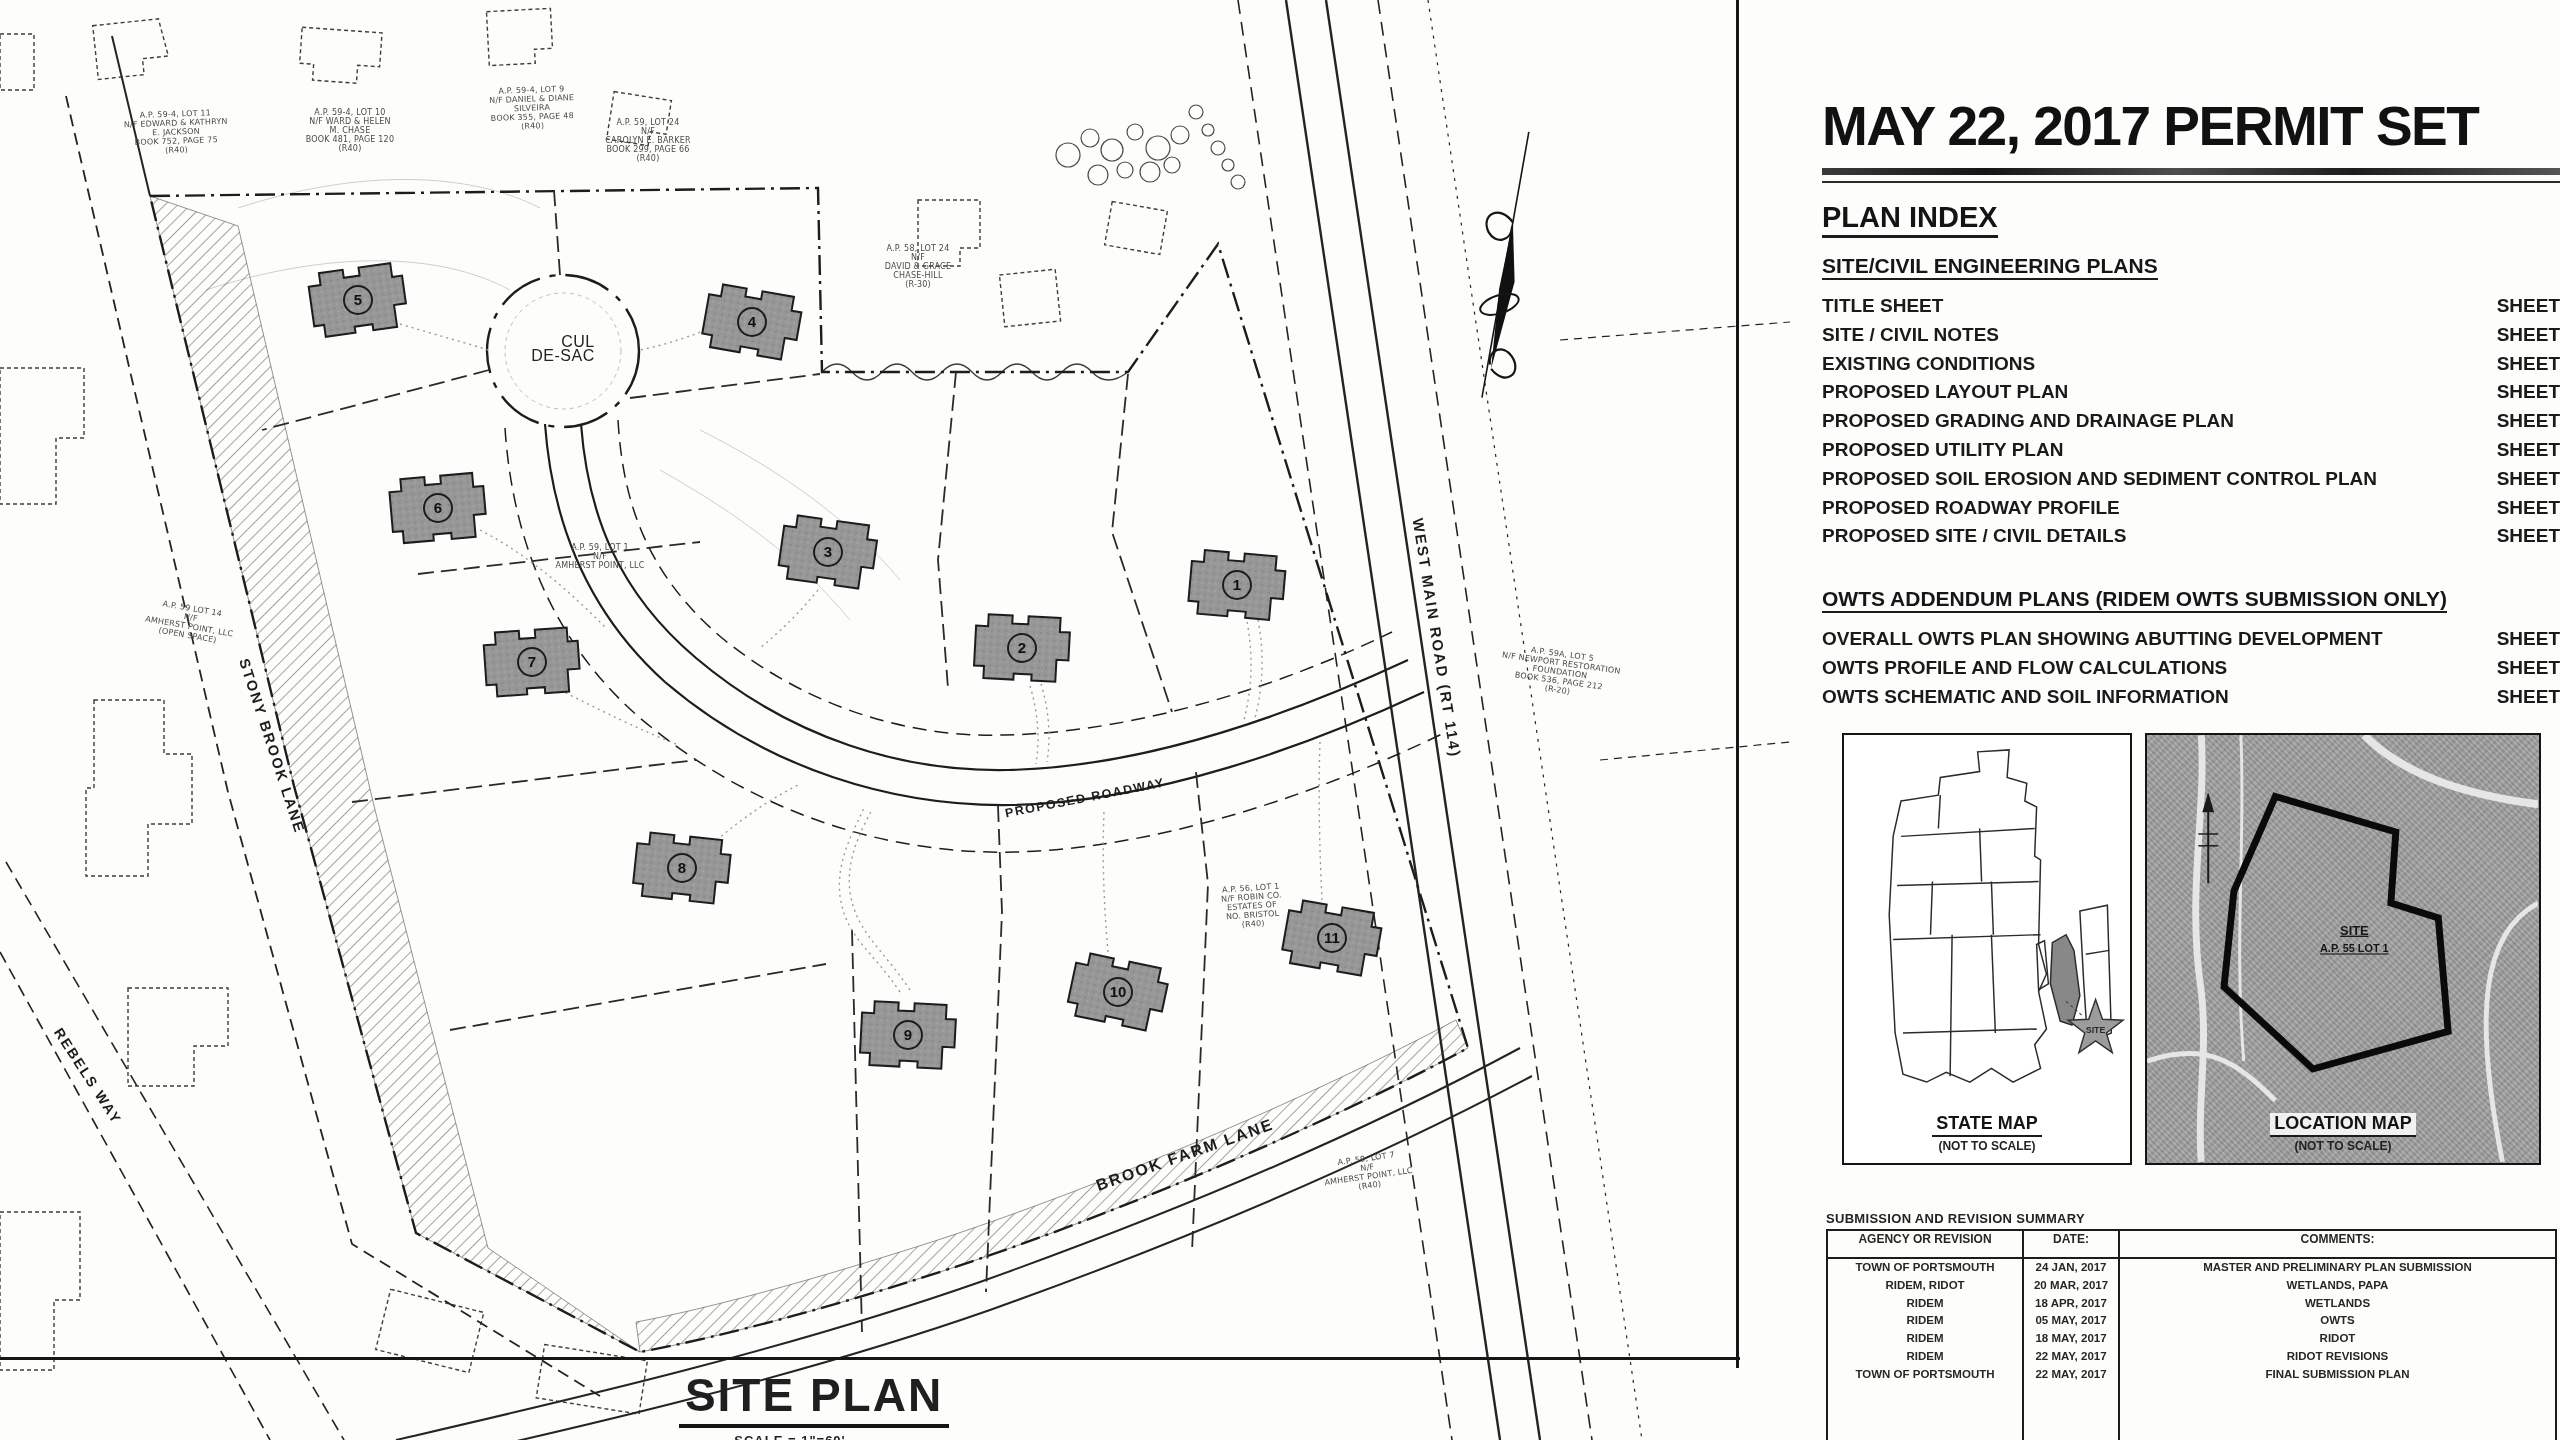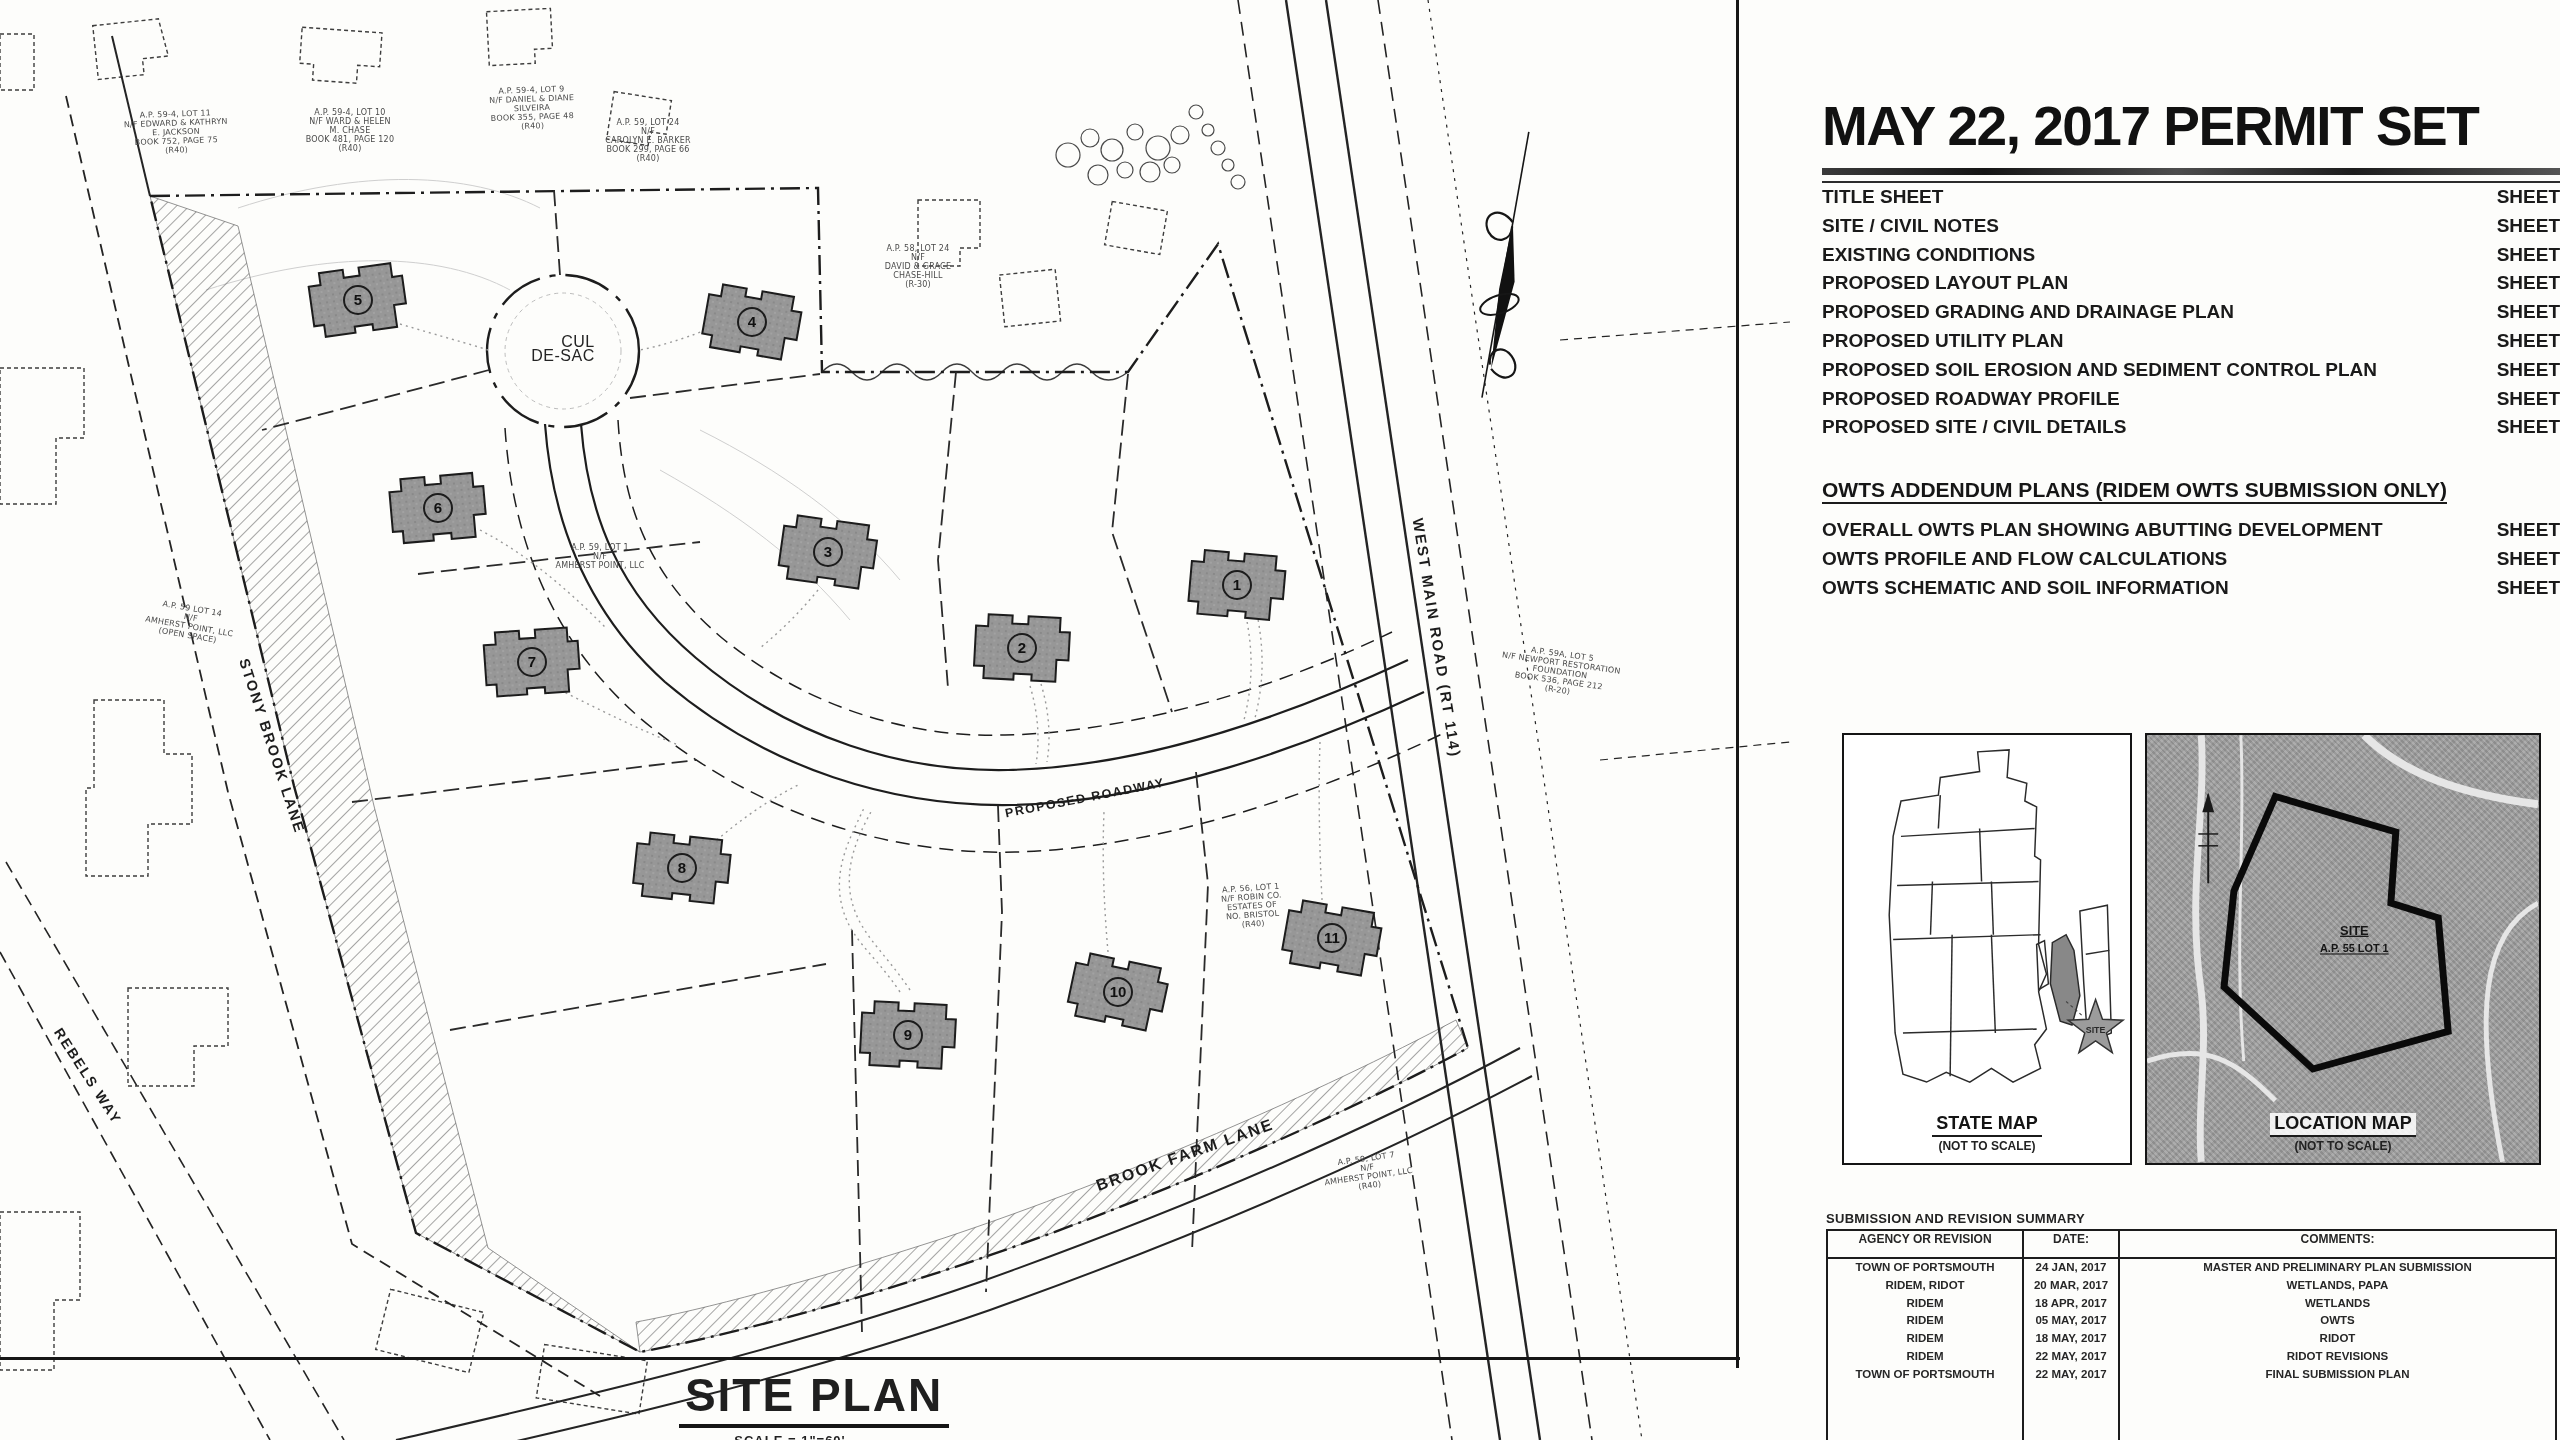--- a/index.html
+++ b/index.html
@@ -315,21 +315,23 @@
 
   <div class="plan-title">
     <div class="t">SITE PLAN</div>
     <div class="s">SCALE =  1"=60'</div>
   </div>
 
   <div class="tb">
     <h1>MAY 22, 2017 PERMIT SET</h1>
     <div class="rule1"></div>
     <div class="rule2"></div>
-
+    <div><h2>PLAN INDEX</h2></div>
+
+    <div><span class="sec-h">SITE/CIVIL ENGINEERING PLANS</span></div>
     <div class="idx">
       <div class="row">
           <span class="lbl">TITLE SHEET</span>
           <span class="sh">SHEET</span>
         </div>
       <div class="row">
           <span class="lbl">SITE / CIVIL NOTES</span>
           <span class="sh">SHEET</span>
         </div>
       <div class="row">

